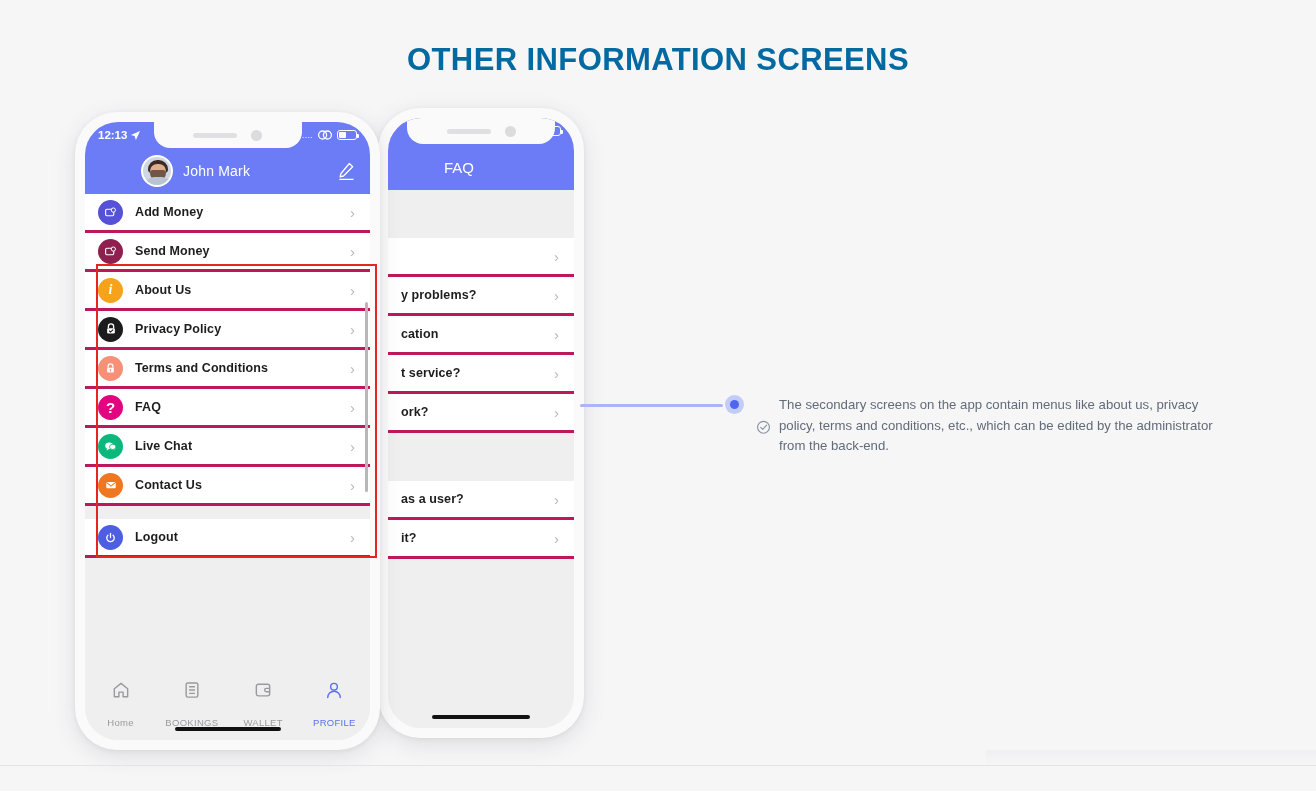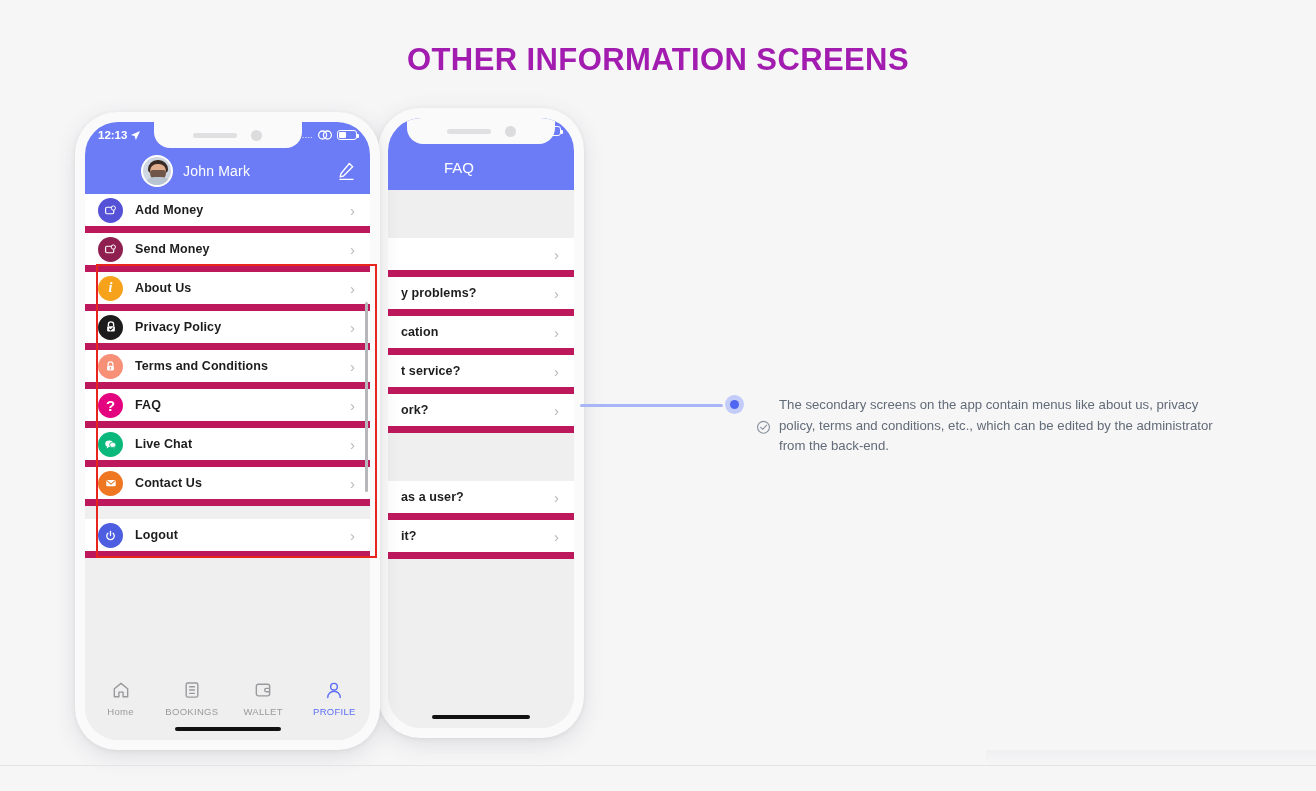--- a/index.html
+++ b/index.html
@@ -8,21 +8,21 @@
     background: #f6f6f7;
     font-family: "Liberation Sans", sans-serif;
     overflow: hidden;
   }
   .canvas { position: relative; width: 1316px; height: 791px; background: #f6f6f7; }
 
   .page-title {
     position: absolute; top: 42px; left: 0; width: 1316px;
     text-align: center;
     font-size: 31px; font-weight: bold; letter-spacing: .4px;
-    color: #a21caf;
+    color: #0369a1;
   }
 
   .bottom-divider {
     position: absolute; left: 0; bottom: 25px; width: 1316px; height: 1px;
     background: #e4e4e6;
   }
   .corner-shade {
     position: absolute; right: 0; bottom: 25px; width: 330px; height: 16px;
     background: linear-gradient(to bottom, #eeeef0, #f6f6f7);
     opacity: .75;
@@ -97,21 +97,21 @@
   .plain-title { font-size: 15px; font-weight: 500; padding-left: 42px; }
 
   
   .content { position: absolute; left: 0; right: 0; top: 72px; bottom: 0; background: #efefef; overflow: hidden; }
   .section-head {
     height: 38px; background: #eeeeee; display: flex; align-items: center;
     padding: 0 16px; font-size: 14px; font-weight: bold; color: #1b1b1b;
   }
   .row {
     height: 39px; background: #fff; display: flex; align-items: center;
-    padding: 0 13px; border-bottom: 7px solid #be185d; gap: 12px;
+    padding: 0 13px; border-bottom: 3px solid #be185d; gap: 12px;
   }
   .row-icon {
     width: 25px; height: 25px; border-radius: 50%; flex: 0 0 25px;
     display: flex; align-items: center; justify-content: center;
     color: #fff; font-size: 13px; font-weight: bold;
   }
   .row-label { flex: 1; font-size: 12.5px; font-weight: bold; color: #1d1d1d; letter-spacing: .1px; }
   .chev { color: #b9b9bd; font-size: 15px; font-weight: 300; padding-right: 2px; }
   .gap { height: 26px; background: #efefef; }
   .gap.tall { height: 48px; }
@@ -121,21 +121,21 @@
     position: absolute; right: 2px; top: 180px; width: 3px; height: 190px;
     background: #b6b6bb; border-radius: 2px; z-index: 5;
   }
 
   
   .tabbar {
     position: absolute; left: 0; right: 0; bottom: 0; height: 72px;
     background: #efefef; display: flex; align-items: flex-start;
     padding-top: 12px; z-index: 5;
   }
-  .tab { flex: 1; display: flex; flex-direction: column; align-items: center; gap: 6px; }
+  .tab { flex: 1; display: flex; flex-direction: column; align-items: center; gap: 17px; }
   .tab .lbl { font-size: 9.5px; color: #9a9a9e; letter-spacing: .3px; }
   .tab.active .lbl { color: #5b6ef5; }
   .tab svg { stroke: #9a9a9e; }
   .tab.active svg { stroke: #5b6ef5; }
   .home-ind {
     position: absolute; bottom: 9px; left: 50%; transform: translateX(-50%);
     width: 106px; height: 4px; border-radius: 3px; background: #111;
     z-index: 6;
   }
   .home-ind.back { width: 98px; }

